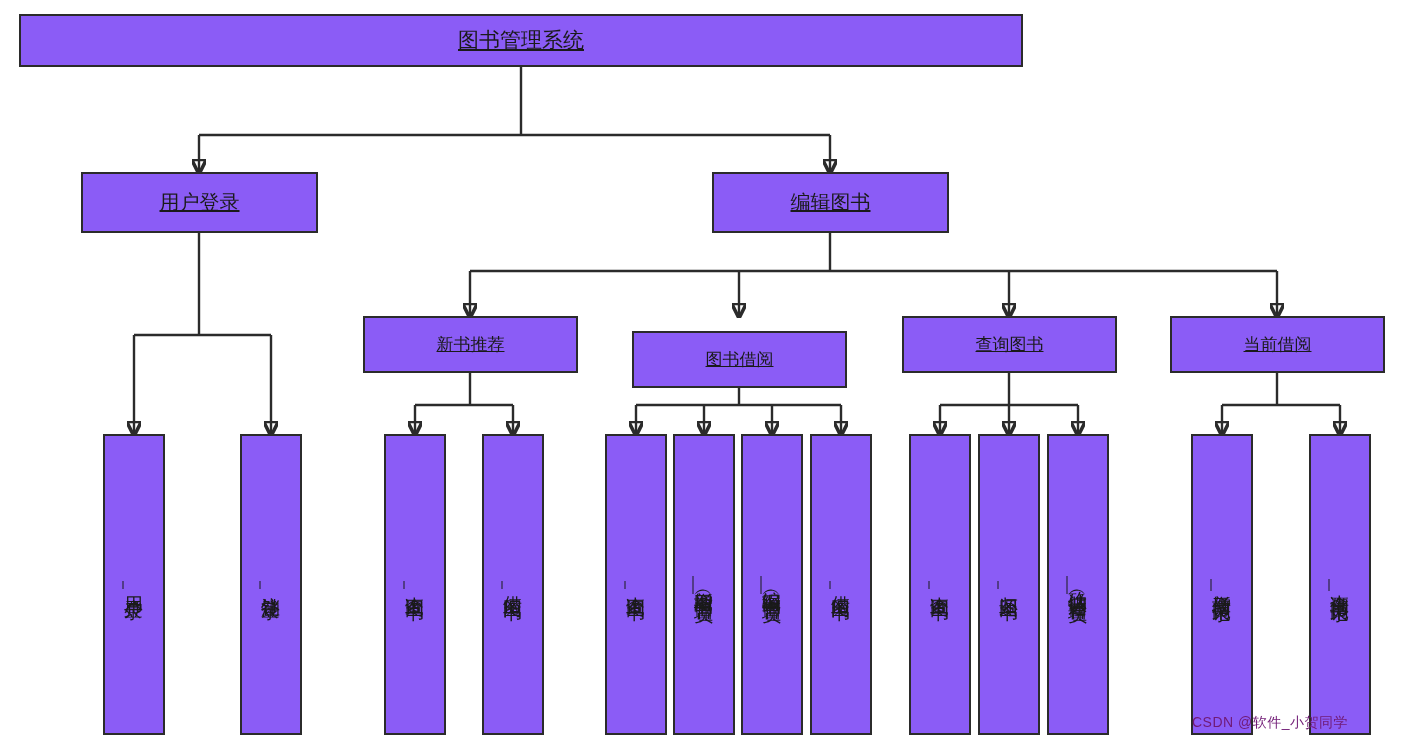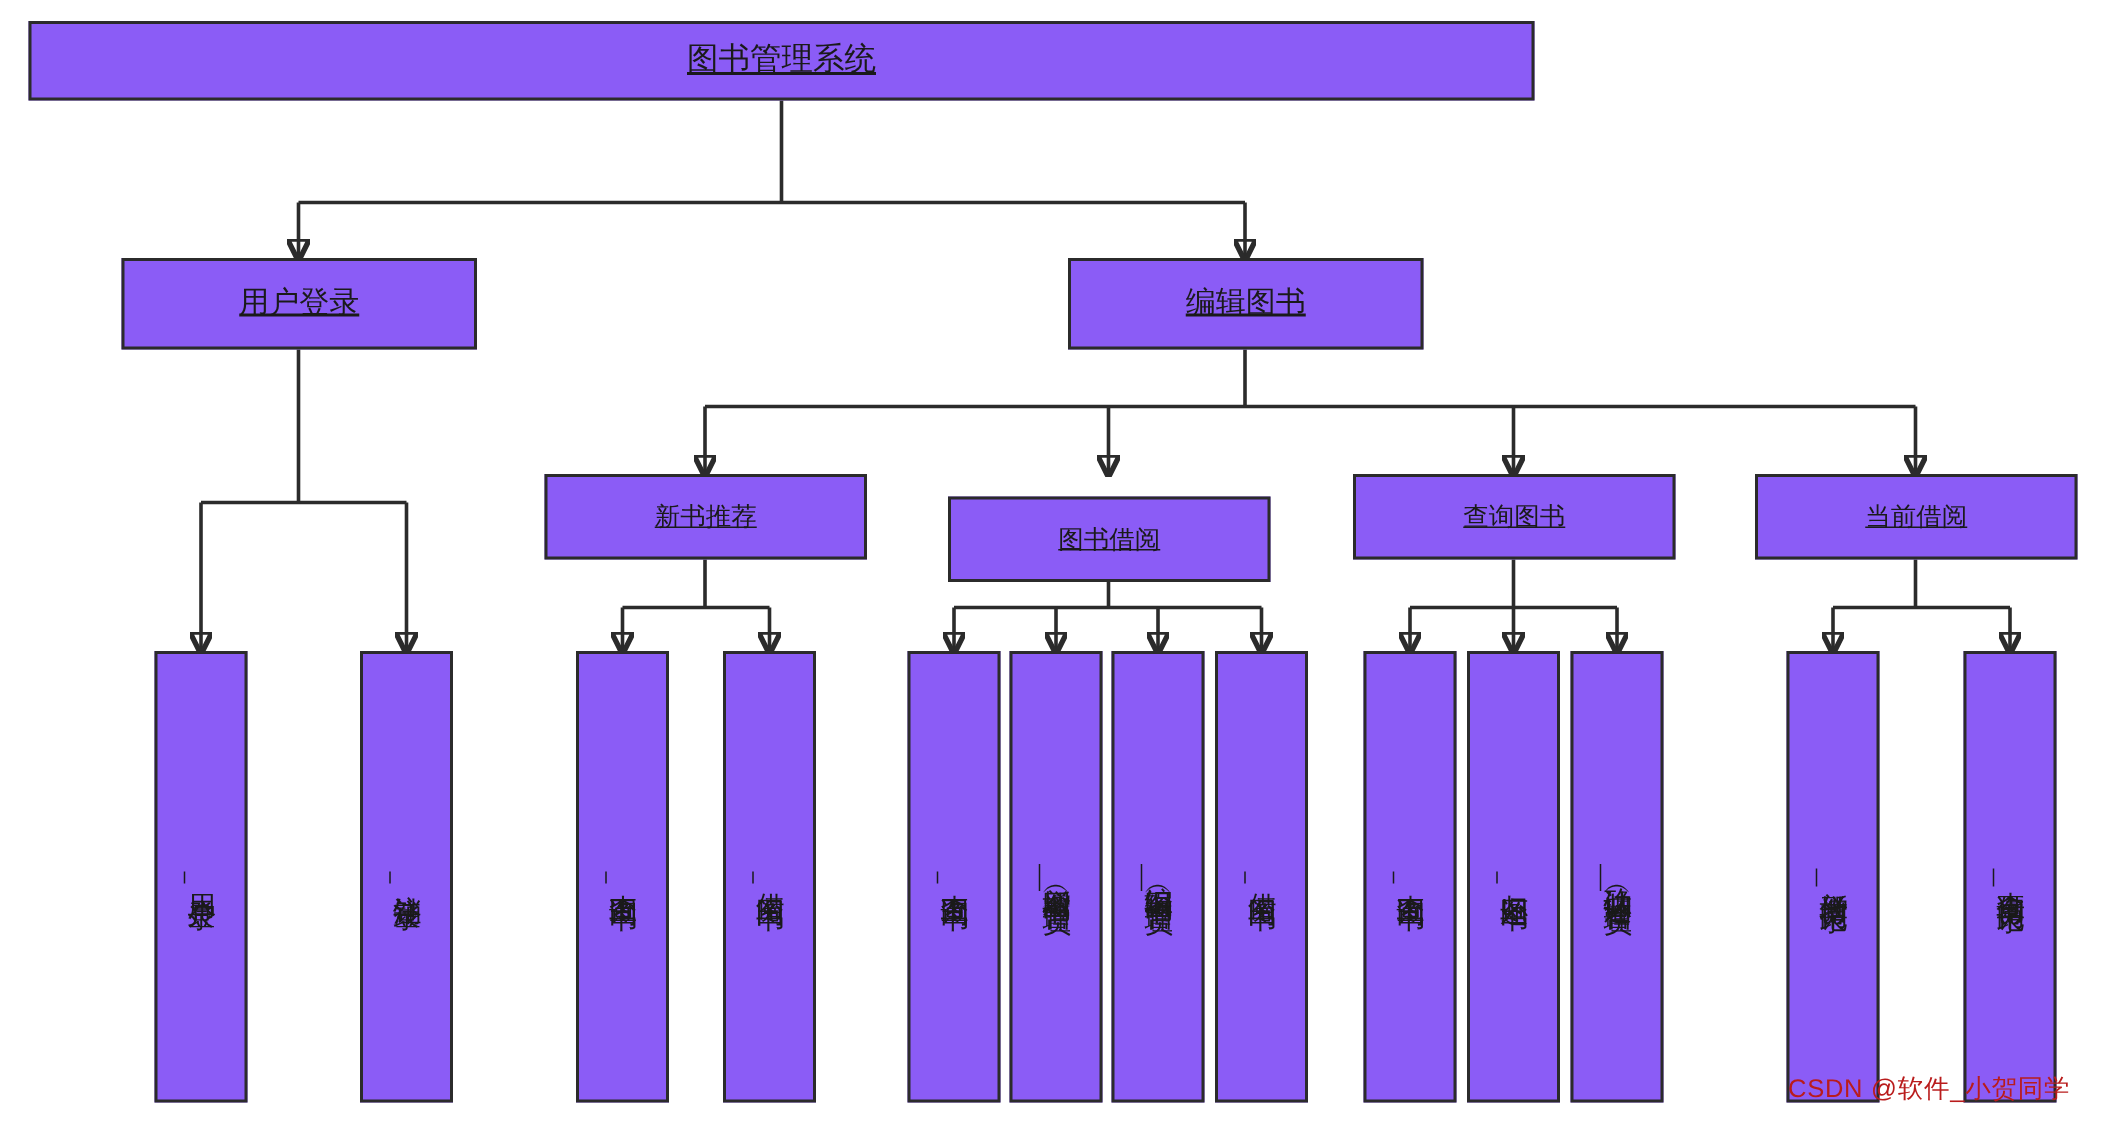--- a/index.html
+++ b/index.html
@@ -71,22 +71,22 @@
     writing-mode: vertical-rl;
     text-orientation: upright;
     letter-spacing: 2px;
     line-height: 1;
     white-space: nowrap;
     display: block;
   }
 
   .watermark {
     position: absolute;
-    font-size: 17px;
-    color: #b91c1c;
+    font-size: 14px;
+    color: #701a75;
     white-space: nowrap;
     letter-spacing: 0.5px;
   }
 </style>
 </head>
 <body>
 
 <div id="diagram-root">
 
   <svg id="connector-layer" viewBox="0 0 1405 747" xmlns="http://www.w3.org/2000/svg">

